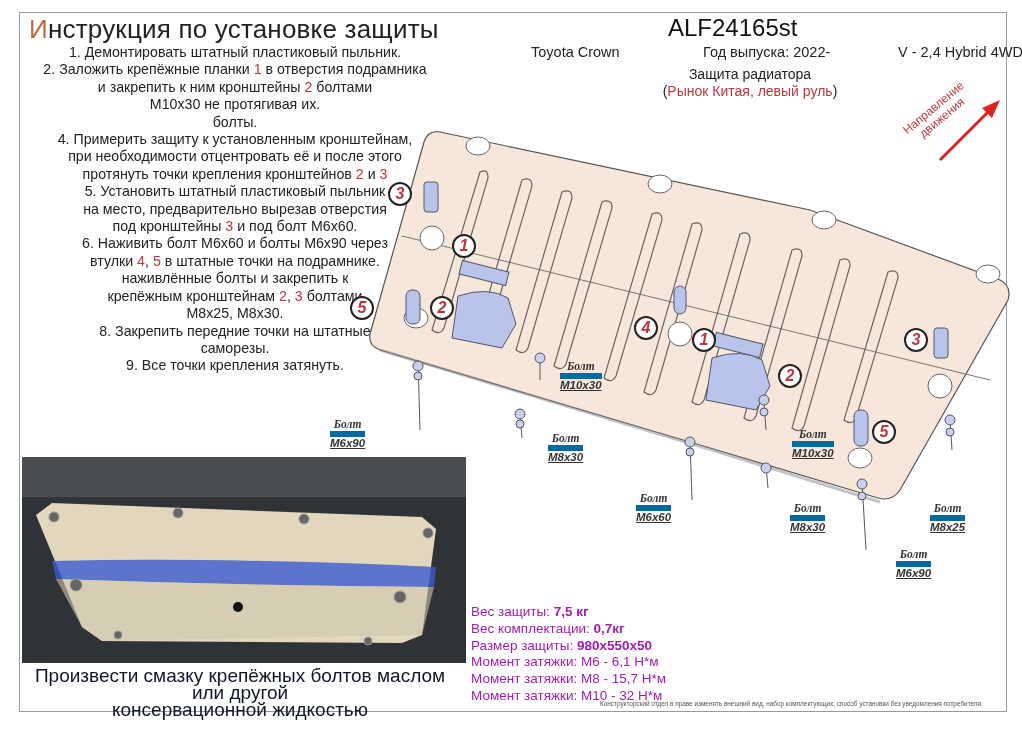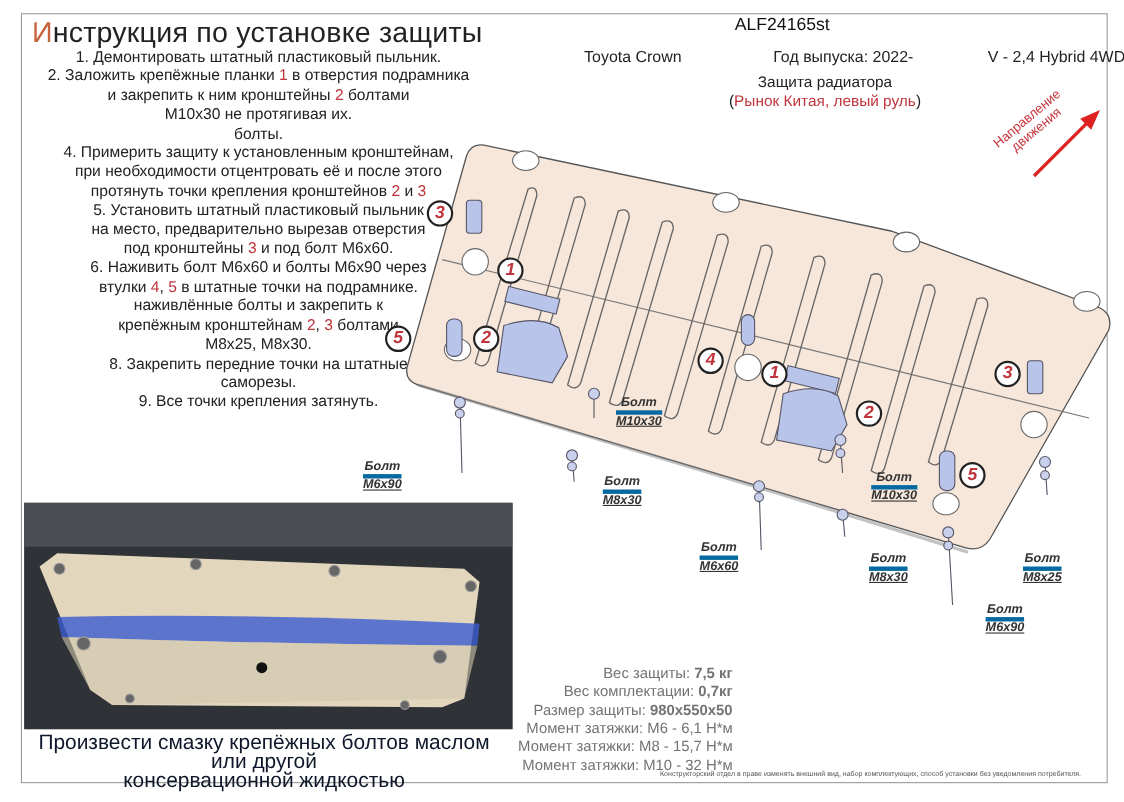--- a/index.html
+++ b/index.html
@@ -4,33 +4,33 @@
 <style>
   html,body{margin:0;padding:0;background:#fff;}
   body{width:1022px;height:729px;position:relative;overflow:hidden;font-family:"Liberation Sans",sans-serif;color:#222;}
   .frame{position:absolute;left:19px;top:12px;width:988px;height:700px;border:1px solid #9a9a9a;box-sizing:border-box;}
   .title{position:absolute;left:29px;top:14px;font-size:26px;color:#222;white-space:nowrap;letter-spacing:0.2px;}
   .title .first{color:#c8643c;}
   .steps{position:absolute;left:30px;top:44px;width:410px;font-size:14.2px;line-height:17.4px;color:#222;}
   .steps .line{white-space:nowrap;text-align:center;}
   .red{color:#c0343c;}
   .hdr{position:absolute;font-size:14.5px;color:#222;white-space:nowrap;margin-left:40px;}
-  .code{position:absolute;left:668px;top:14px;font-size:16px;color:#111;}
+  .code{position:absolute;left:668px;top:14px;font-size:24px;color:#111;}
   .subtitle{position:absolute;left:615px;top:66px;width:270px;text-align:center;font-size:14px;color:#222;line-height:17px;}
   .subtitle .red2{color:#c0343c;}
   .dir{position:absolute;left:900px;top:84px;width:100px;height:80px;}
   .dir-text{position:absolute;left:898px;top:100px;transform:rotate(-40deg);font-size:12px;color:#c8343c;text-align:center;line-height:13px;width:80px;}
-  .specs{position:absolute;left:471px;top:604px;font-size:13.5px;line-height:16.8px;color:#737373;text-align:right;}
+  .specs{position:absolute;left:471px;top:604px;font-size:13.5px;line-height:16.8px;color:#a21caf;}
   .specs b{font-weight:bold;}
   .note-small{position:absolute;left:600px;top:700px;font-size:6.4px;color:#555;white-space:nowrap;}
   .photo{position:absolute;left:22px;top:457px;width:444px;height:206px;overflow:hidden;background:#3a3d42;}
   .oil{position:absolute;left:30px;top:667px;width:420px;text-align:center;font-size:19px;color:#0f172a;line-height:17px;}
   .diagram{position:absolute;left:340px;top:110px;width:680px;height:480px;}
   .bolt-label{position:absolute;font-size:11.5px;font-style:italic;font-weight:bold;color:#333;line-height:13px;text-align:center;}
-  .bolt-label .l1{border-bottom:4px solid #0369a1;display:block;}
+  .bolt-label .l1{border-bottom:6px solid #0369a1;display:block;font-family:Liberation Serif, serif;}
   .bolt-label .l2{display:block;text-decoration:underline;text-align:right;}
   .callout{position:absolute;width:24px;height:24px;border:2px solid #222;border-radius:50%;background:#fff;box-sizing:border-box;font-size:16px;font-weight:bold;font-style:italic;color:#c0343c;text-align:center;line-height:20px;}
 </style>
 </head>
 <body>
 
 <div class="frame"></div>
 
 <div class="title"><span class="first">И</span><span>нструкция по установке защиты</span></div>
 

